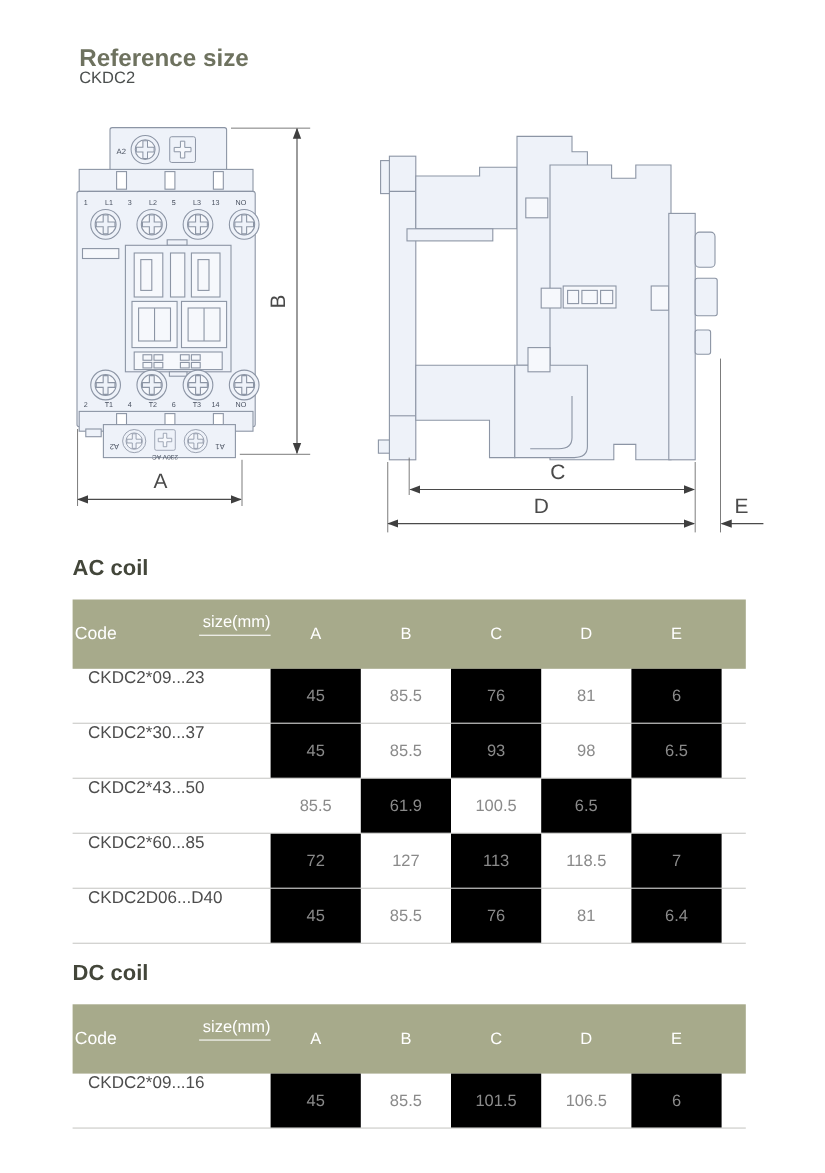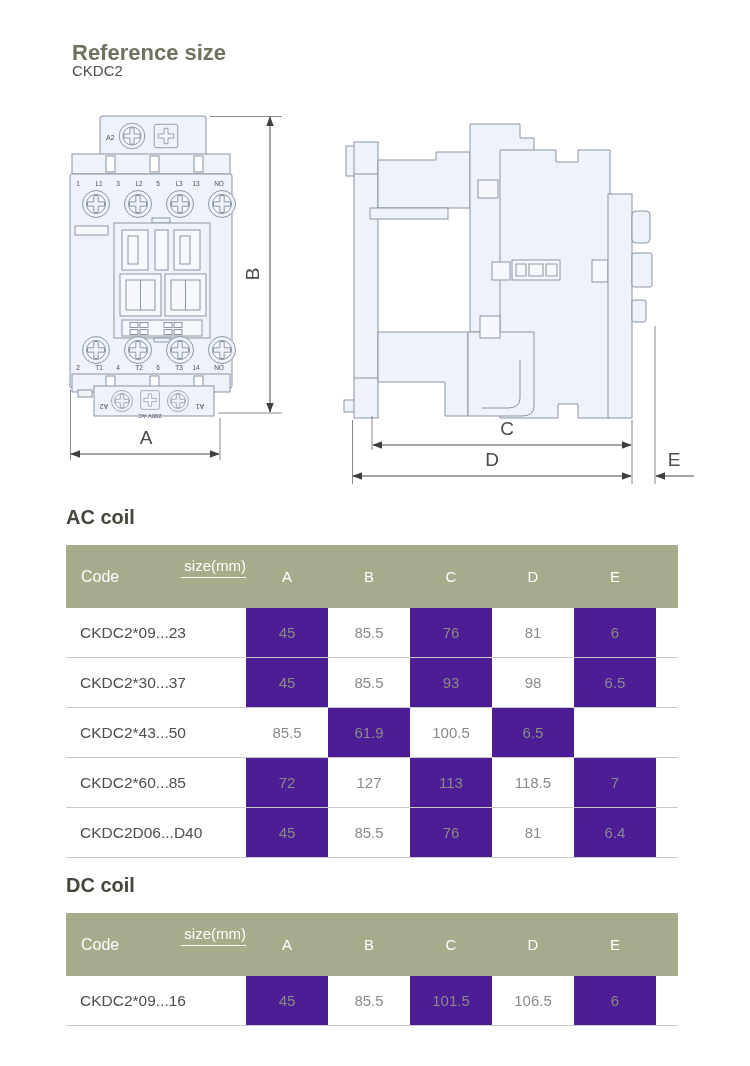--- a/index.html
+++ b/index.html
@@ -8,33 +8,33 @@
   .title{position:absolute;left:72px;top:40px;font-size:22px;font-weight:bold;color:#6e725f;}
   .subtitle{position:absolute;left:72px;top:62px;font-size:15px;color:#4b4f4e;}
   svg.diagram{position:absolute;left:50px;top:103px;}
   .section-heading{position:absolute;left:66px;font-size:20px;font-weight:bold;color:#43463a;}
   #ac-heading{top:506px;}
   #dc-heading{top:874px;}
   .dim-table{position:absolute;left:66px;width:612px;}
   #ac-table{top:545px;}
   #dc-table{top:913px;}
   .thead{display:flex;background:#a7aa8b;color:#ffffff;height:63px;}
-  .th-code{width:180px;display:flex;align-items:center;padding-left:15px;box-sizing:border-box;font-size:16px;}
+  .th-code{width:180px;display:flex;align-items:center;padding-left:2px;box-sizing:border-box;font-size:16px;}
   .th-size{flex:1;display:flex;}
   .size-label{height:29px;display:flex;align-items:flex-end;padding-bottom:3px;padding-left:3px;
               font-size:15px;border-bottom:1px solid #fcfcfa;}
   .col-row{flex:1;display:flex;align-items:center;}
   .col-letter{width:82px;text-align:center;font-size:15px;}
   .col-tail{width:22px;}
-  .trow{display:flex;height:49px;align-items:center;border-bottom:1px solid #c9c9c6;}
+  .trow{display:flex;height:49px;align-items:flex-start;border-bottom:1px solid #c9c9c6;}
   .td{box-sizing:border-box;}
   .td.code{width:180px;padding-left:14px;font-size:15.5px;color:#4d4d4d;}
   .td.val{width:82px;font-size:15px;color:#8a8a8a;align-self:stretch;
           display:flex;align-items:center;justify-content:center;}
-  .td.val.stripe{background:#4c1d95;}
+  .td.val.stripe{background:#000000;}
   .td.tail{width:22px;align-self:stretch;}
   
   .part{fill:#eef2f9;stroke:#8c95a5;stroke-width:1;}
   .part-light{fill:#f6f8fc;stroke:#8c95a5;stroke-width:1;}
   .slot{fill:#ffffff;stroke:#8c95a5;stroke-width:1;}
   .detail{fill:none;stroke:#8c95a5;stroke-width:1;}
   .tinylabel{font-family:"Liberation Sans",sans-serif;font-size:6.5px;fill:#4a5261;}
   .coillabel{font-family:"Liberation Sans",sans-serif;font-size:7px;fill:#4a5261;}
   .dimline{stroke:#4a4a4a;stroke-width:1;fill:none;}
   .extline{stroke:#6a6a6a;stroke-width:0.8;fill:none;}

